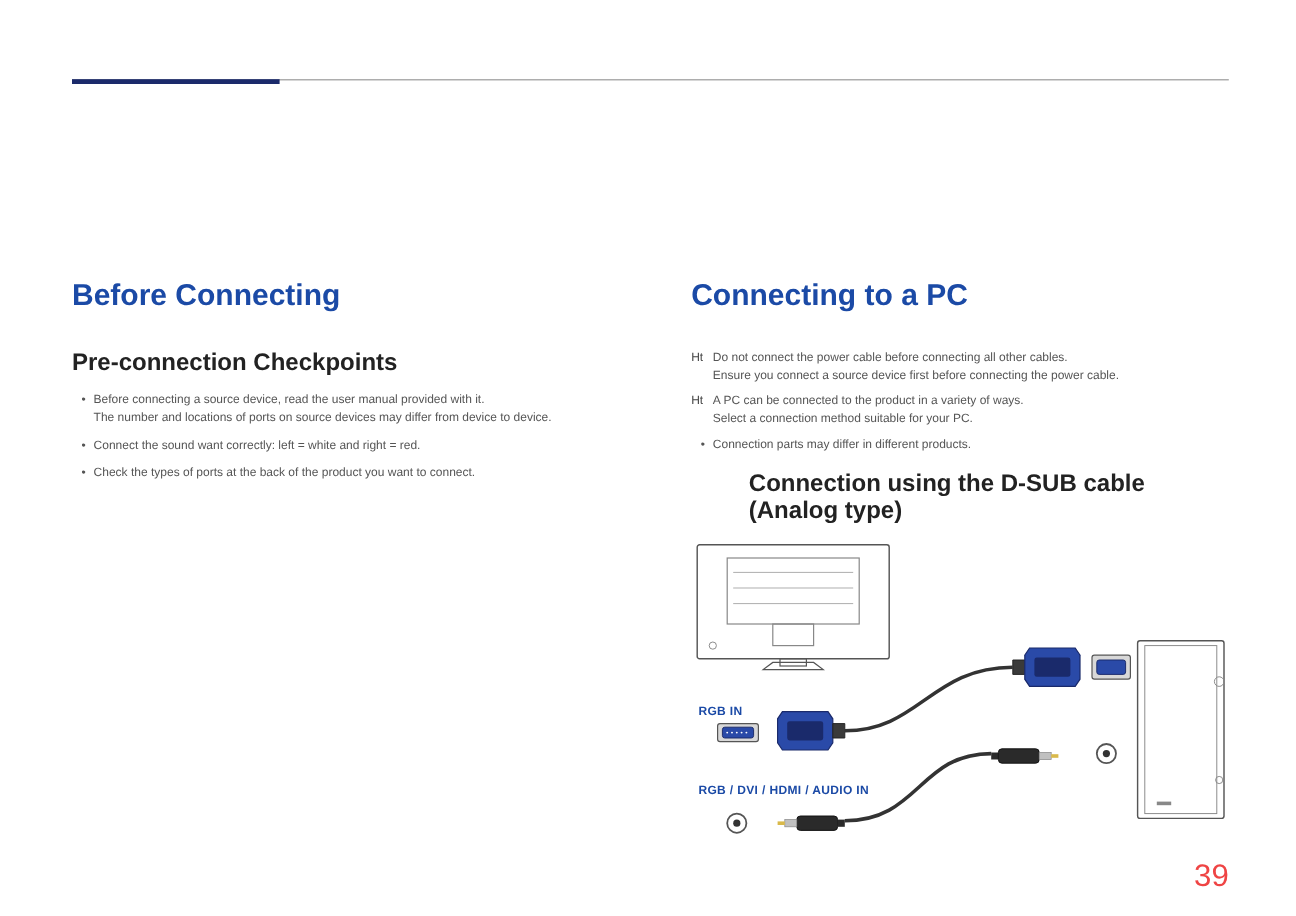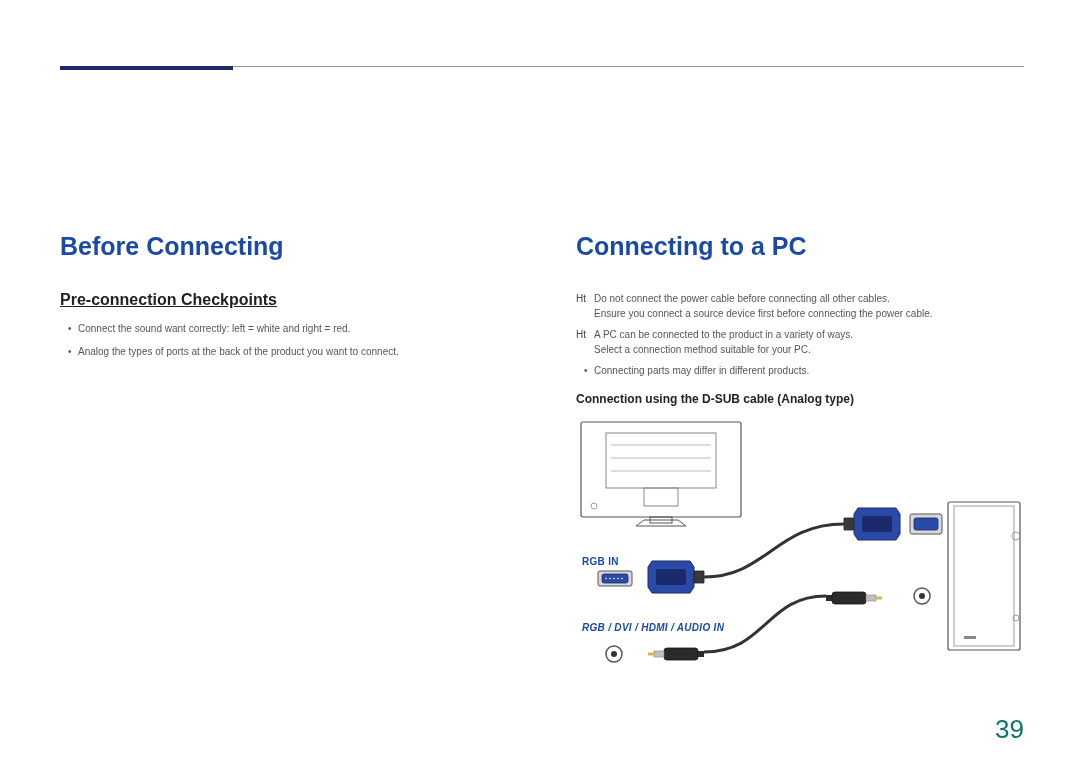--- a/index.html
+++ b/index.html
@@ -43,32 +43,32 @@
   .col-left { flex: 0 0 460px; }
   .col-right { flex: 1; }
   h1 {
     font-size: 25px;
     font-weight: 600;
     color: #1b4aa6;
     letter-spacing: 0px;
     margin-bottom: 30px;
   }
   h2 {
-    font-size: 16px;
+    font-size: 20px;
     font-weight: 600;
     color: #222;
     margin-bottom: 12px;
-    text-decoration: underline;
   }
   h3 {
-    font-size: 12px;
+    font-size: 20px;
     font-weight: 600;
     color: #222;
     margin-bottom: 12px;
     margin-top: 6px;
+    margin-left: 48px;
   }
   ul.bullets {
     list-style: none;
     padding-left: 8px;
   }
   ul.bullets > li {
     position: relative;
     padding-left: 10px;
     font-size: 10px;
     line-height: 1.5;
@@ -109,55 +109,56 @@
     font-size: 10px;
     font-weight: 600;
     letter-spacing: 0.3px;
     color: #1b4aa6;
   }
   .page-number {
     position: absolute;
     bottom: 18px;
     right: 56px;
     font-size: 26px;
-    color: #0f766e;
+    color: #ef4444;
     font-weight: 300;
   }
 </style>
 </head>
 <body>
 
 <div class="top-rule"></div>
 <div class="top-rule-bold"></div>
 
 <div class="content">
 
   <div class="col col-left">
     <h1>Before Connecting</h1>
     <h2>Pre-connection Checkpoints</h2>
     <ul class="bullets">
+      <li>Before connecting a source device, read the user manual provided with it.<br>The number and locations of ports on source devices may differ from device to device.</li>
       <li>Connect the sound want correctly: left = white and right = red.</li>
-      <li>Analog the types of ports at the back of the product you want to connect.</li>
+      <li>Check the types of ports at the back of the product you want to connect.</li>
     </ul>
   </div>
 
   <div class="col col-right">
     <h1>Connecting to a PC</h1>
 
     <div class="note-row">
       <div class="note-label">Ht</div>
       <div class="note-text">Do not connect the power cable before connecting all other cables.<br>Ensure you connect a source device first before connecting the power cable.</div>
     </div>
     <div class="note-row">
       <div class="note-label">Ht</div>
       <div class="note-text">A PC can be connected to the product in a variety of ways.<br>Select a connection method suitable for your PC.</div>
     </div>
 
     <ul class="bullets" style="margin-top:4px;margin-bottom:14px;">
-      <li>Connecting parts may differ in different products.</li>
+      <li>Connection parts may differ in different products.</li>
     </ul>
 
     <h3>Connection using the D-SUB cable (Analog type)</h3>
 
     <div class="diagram">
       <svg width="460" height="270" viewBox="0 0 460 270">
 
         <g>
           <rect x="5" y="4" width="160" height="95" rx="2" fill="none" stroke="#555" stroke-width="1.2"></rect>
           <rect x="30" y="15" width="110" height="55" fill="none" stroke="#888" stroke-width="1"></rect>
@@ -229,18 +230,18 @@
 
         <g transform="translate(338,170)">
           <circle cx="8" cy="8" r="8" fill="none" stroke="#555" stroke-width="1.5"></circle>
           <circle cx="8" cy="8" r="3" fill="#333"></circle>
         </g>
 
         <path d="M 128 234 C 190 234, 190 178, 250 178" fill="none" stroke="#333" stroke-width="3"></path>
       </svg>
 
       <div class="diag-label" style="left:6px; top:138px;">RGB IN</div>
-      <div class="diag-label" style="left:6px; top:204px;font-style:italic;">RGB / DVI / HDMI / AUDIO IN</div>
+      <div class="diag-label" style="left:6px; top:204px;">RGB / DVI / HDMI / AUDIO IN</div>
     </div>
   </div>
 </div>
 
 <div class="page-number">39</div>
 
 </body></html>

